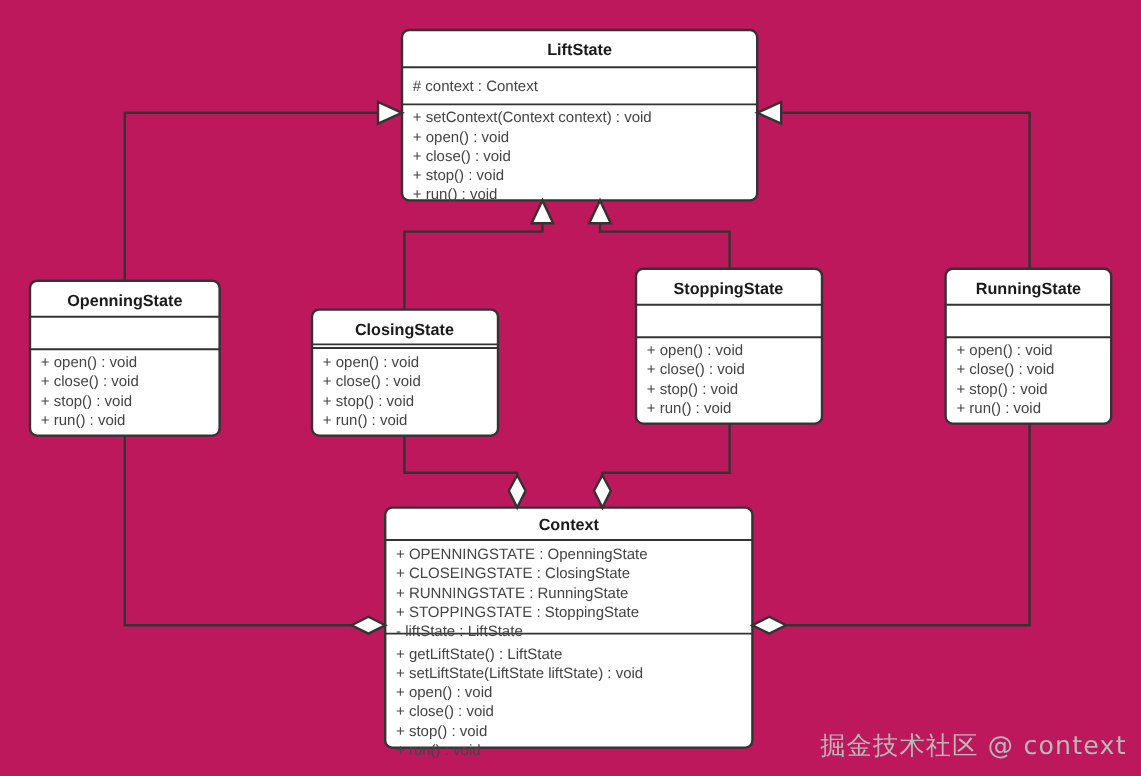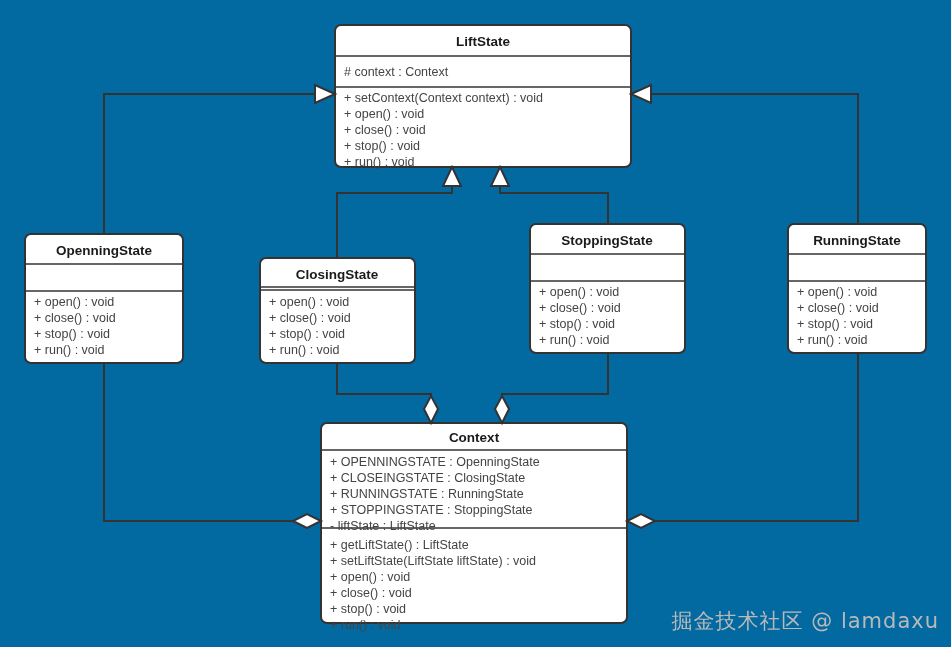--- a/index.html
+++ b/index.html
@@ -10,21 +10,21 @@
   body {
     width: 951px;
     height: 647px;
     font-family: "Liberation Sans", sans-serif;
     overflow: hidden;
   }
   #diagram-root {
     position: relative;
     width: 951px;
     height: 647px;
-    background: #0369a1;
+    background: #be185d;
     text-decoration: underline;
   }
   svg#uml-canvas {
     position: absolute;
     top: 0;
     left: 0;
     width: 951px;
     height: 647px;
     display: block;
   }
@@ -193,14 +193,14 @@
       <polygon class="marker-shape" points="321,521 307,514 293,521 307,528"></polygon>
 
       <polygon class="marker-shape" points="627,521 641,514 655,521 641,528"></polygon>
 
       <polygon class="marker-shape" points="431,423 424,409 431,396 438,409"></polygon>
 
       <polygon class="marker-shape" points="502,423 495,409 502,396 509,409"></polygon>
     </g>
   </svg>
 
-  <div class="watermark-text">掘金技术社区 @ lamdaxu</div>
+  <div class="watermark-text">掘金技术社区 @ context</div>
 </div>
 
 </body></html>

